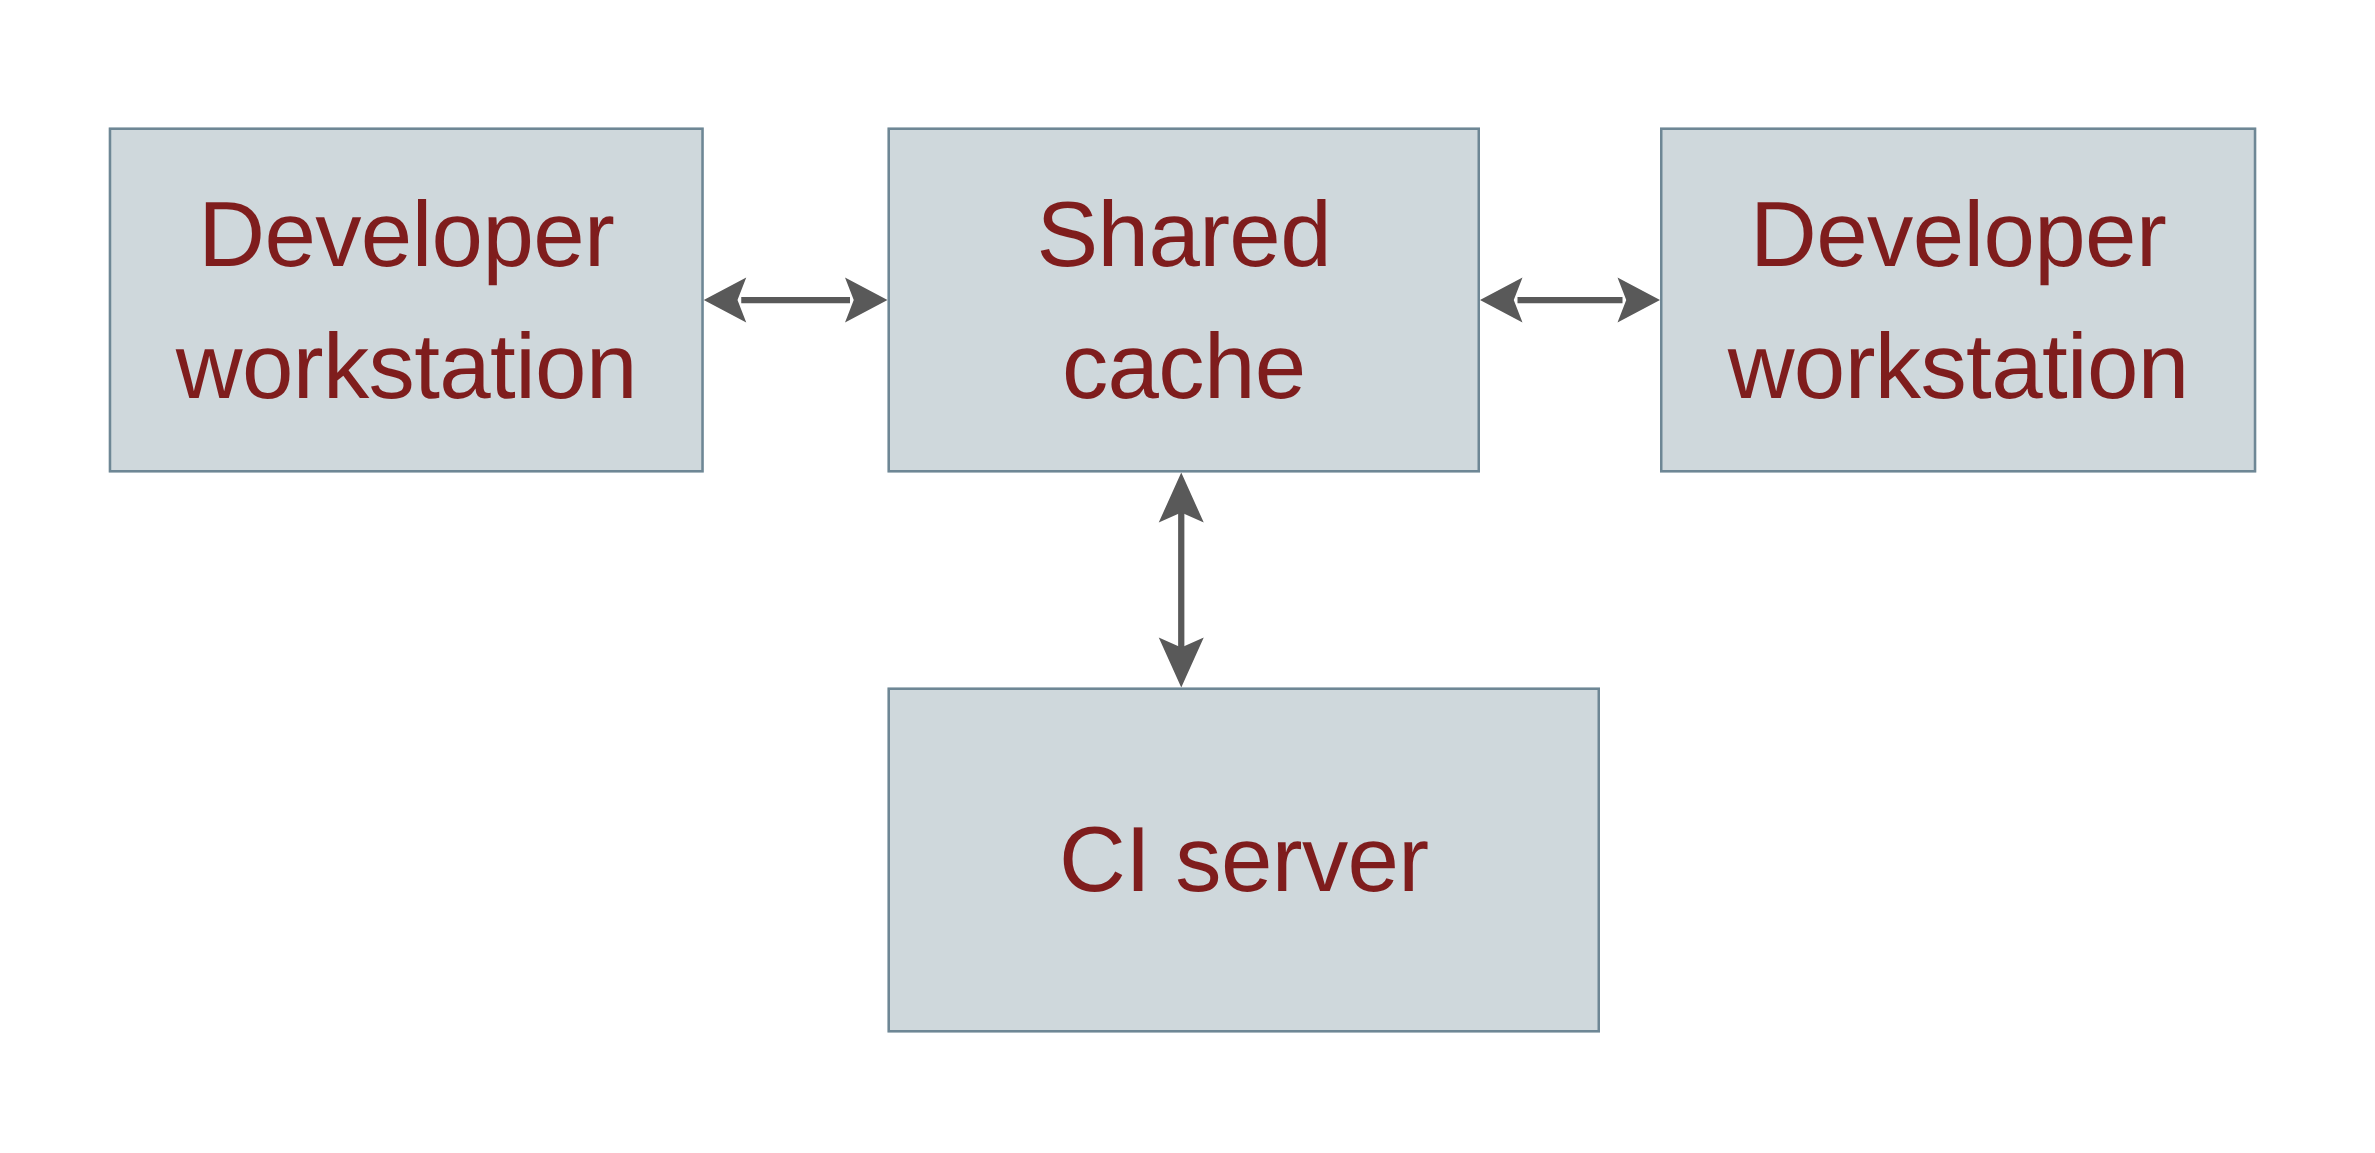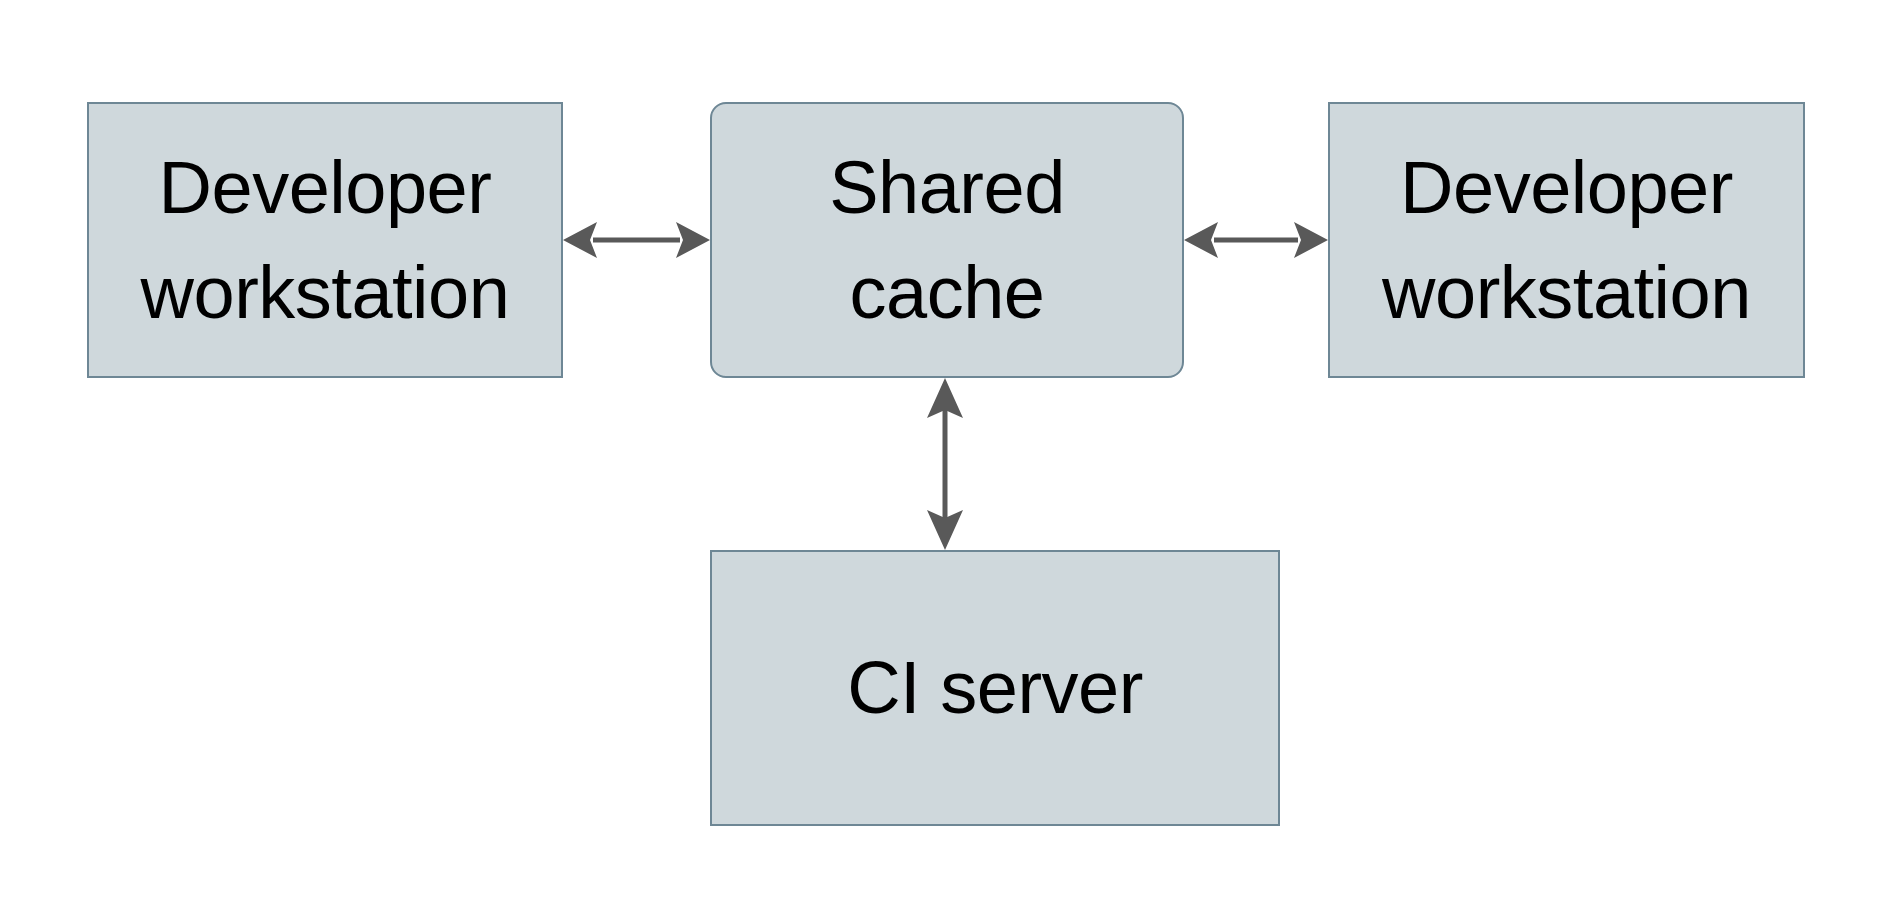--- a/index.html
+++ b/index.html
@@ -25,21 +25,21 @@
     display: flex;
     align-items: center;
     justify-content: center;
     text-align: center;
   }
   .node-label {
     font-family: "Liberation Sans", sans-serif;
     font-size: 74px;
     line-height: 1.42;
     font-weight: 400;
-    color: #000000;
+    color: #7f1d1d;
     letter-spacing: -0.5px;
     white-space: pre-line;
     padding: 0 6px;
   }
   .edge {
     position: absolute;
     overflow: visible;
     pointer-events: none;
   }
   .edge svg {
@@ -82,21 +82,21 @@
       <polygon class="arrow-head" points="24,0 6,40 24,32 42,40"></polygon>
       <polygon class="arrow-head" points="24,172 6,132 24,140 42,132"></polygon>
     </svg>
   </div>
 
   <div class="node" style="left:87px; top:102px; width:476px; height:276px;">
     <div class="node-label">Developer
 workstation</div>
   </div>
 
-  <div class="node" style="left:710px; top:102px; width:474px; height:276px;border-radius:16px;">
+  <div class="node" style="left:710px; top:102px; width:474px; height:276px;">
     <div class="node-label">Shared
 cache</div>
   </div>
 
   <div class="node" style="left:1328px; top:102px; width:477px; height:276px;">
     <div class="node-label">Developer
 workstation</div>
   </div>
 
   <div class="node" style="left:710px; top:550px; width:570px; height:276px;">

